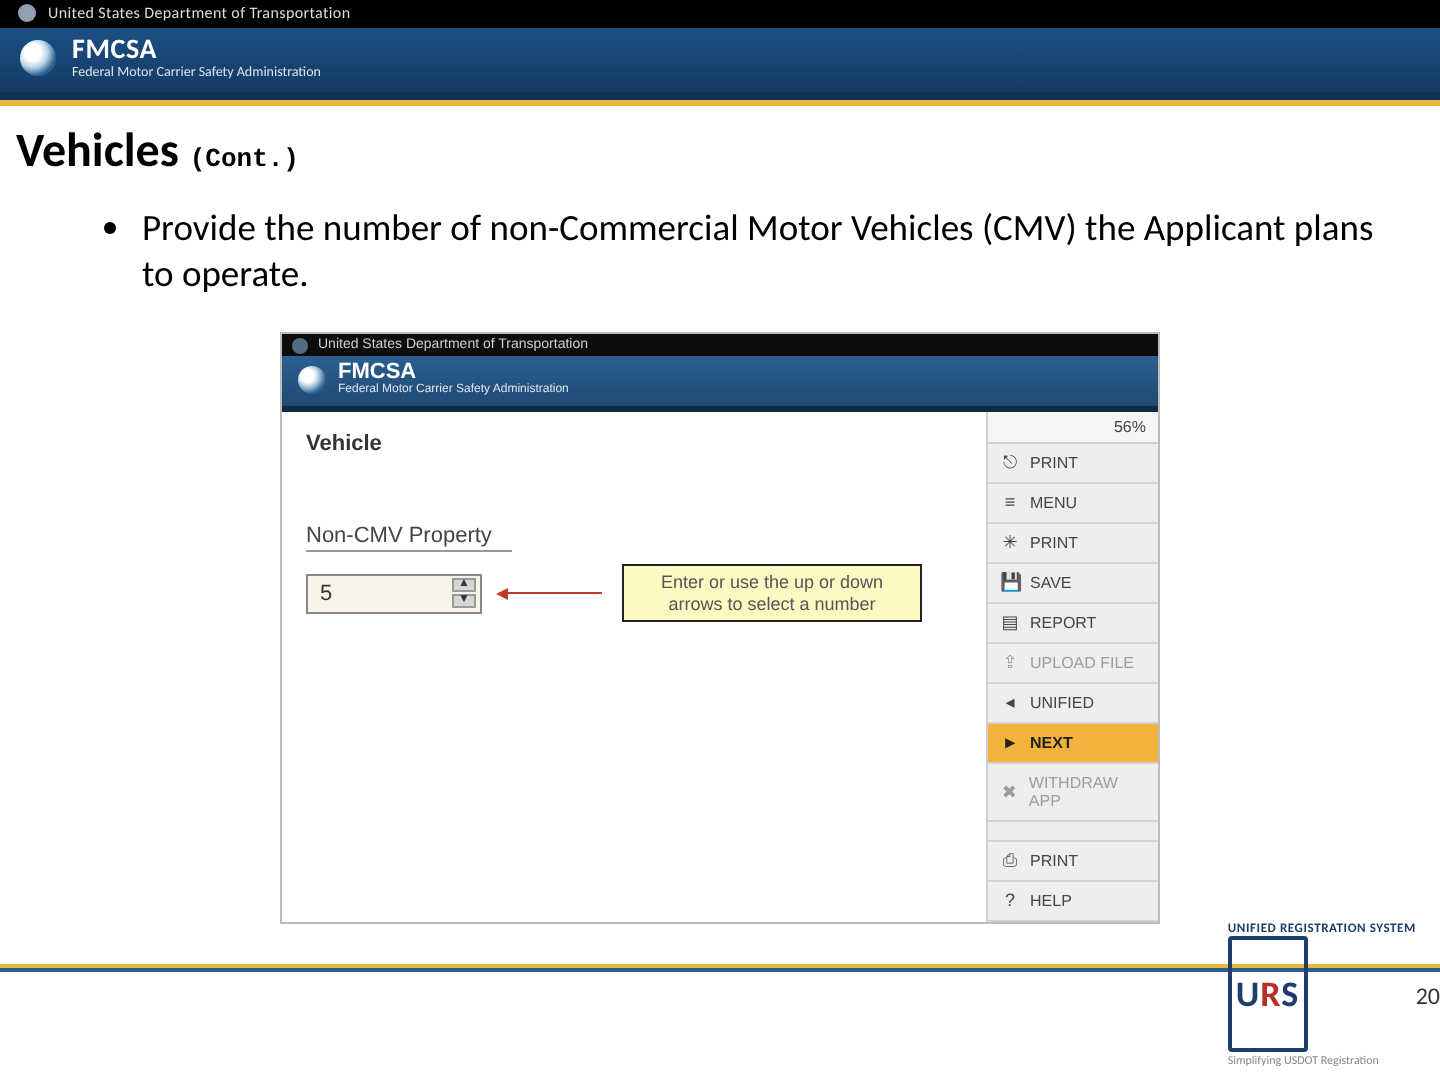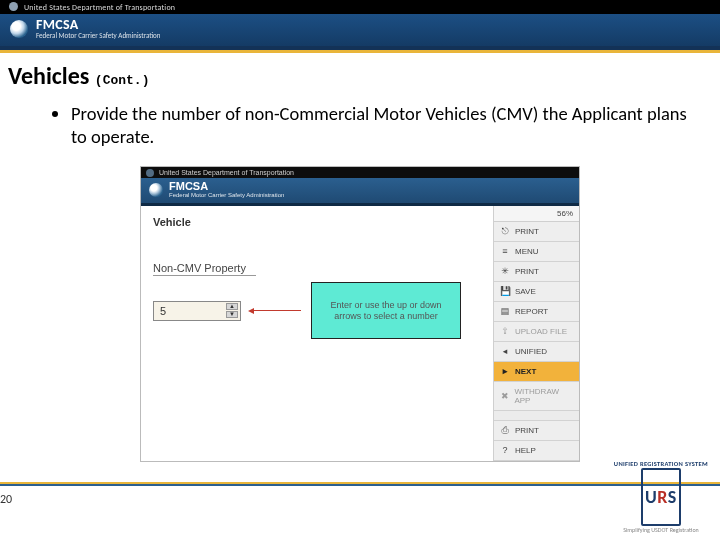--- a/index.html
+++ b/index.html
@@ -96,22 +96,22 @@
     font-size:6px;line-height:5px;text-align:center;color:#333;
   }
   .arrow-l{
     width:50px;height:0;border-top:1px solid #c23a2e;position:relative;
   }
   .arrow-l::before{
     content:"";position:absolute;left:-6px;top:-3px;
     border:3px solid transparent;border-right:6px solid #c23a2e;
   }
   .callout{
-    border:1px solid #222;background:#5eead4;font-size:9px;
-    padding:17px 6px;line-height:1.15;text-align:center;width:150px;
+    border:1px solid #222;background:#fef9c3;font-size:9px;
+    padding:3px 6px;line-height:1.15;text-align:center;width:150px;
   }
 
   
   .side{
     width:86px;border-left:1px solid #cfcfcf;background:#ececec;
     display:flex;flex-direction:column;
   }
   .pct{
     background:#f5f5f5;color:#444;font-size:8px;text-align:right;
     padding:3px 6px;border-bottom:1px solid #cfcfcf;
@@ -125,25 +125,25 @@
   .mi.hl{background:#f2b23b;color:#222;font-weight:700;}
   .mi .ic{width:10px;text-align:center;font-size:9px;line-height:1;}
   .sep{height:10px;background:#ececec;border-bottom:1px solid #d2d2d2;}
 
   
   .footer-rule{
     position:absolute;left:0;right:0;bottom:54px;height:4px;
     background:#e9b53a;border-bottom:2px solid #2b5f8f;
   }
   .pg{
-    position:absolute;left:0;right:0;bottom:34px;text-align:left;
+    position:absolute;left:0;right:0;bottom:34px;text-align:right;
     font-size:12px;color:#333;
   }
   .logo-urs{
-    position:absolute;right:12px;bottom:6px;text-align:center;margin-top:17px;
+    position:absolute;right:12px;bottom:6px;text-align:left;margin-top:17px;
   }
   .urs-box{
     display:inline-block;border:2px solid #1d3d6b;border-radius:2px;
     padding:16px 2px;
   }
   .urs-box span{font-weight:800;font-size:18px;letter-spacing:.5px;}
   .urs-u{color:#1d3d6b;}
   .urs-r{color:#b82e25;}
   .urs-s{color:#1d3d6b;}
   .urs-top{font-size:6.5px;color:#1d3d6b;font-weight:700;letter-spacing:.3px;}

